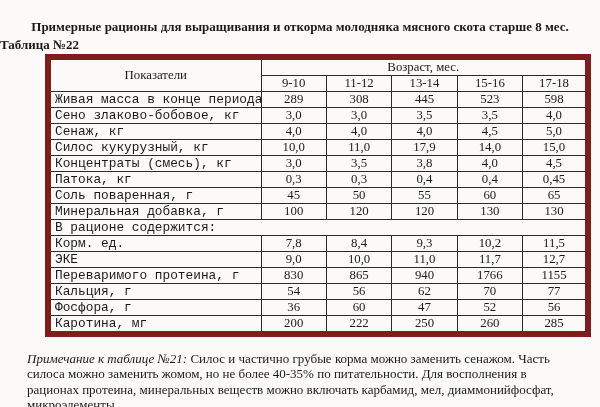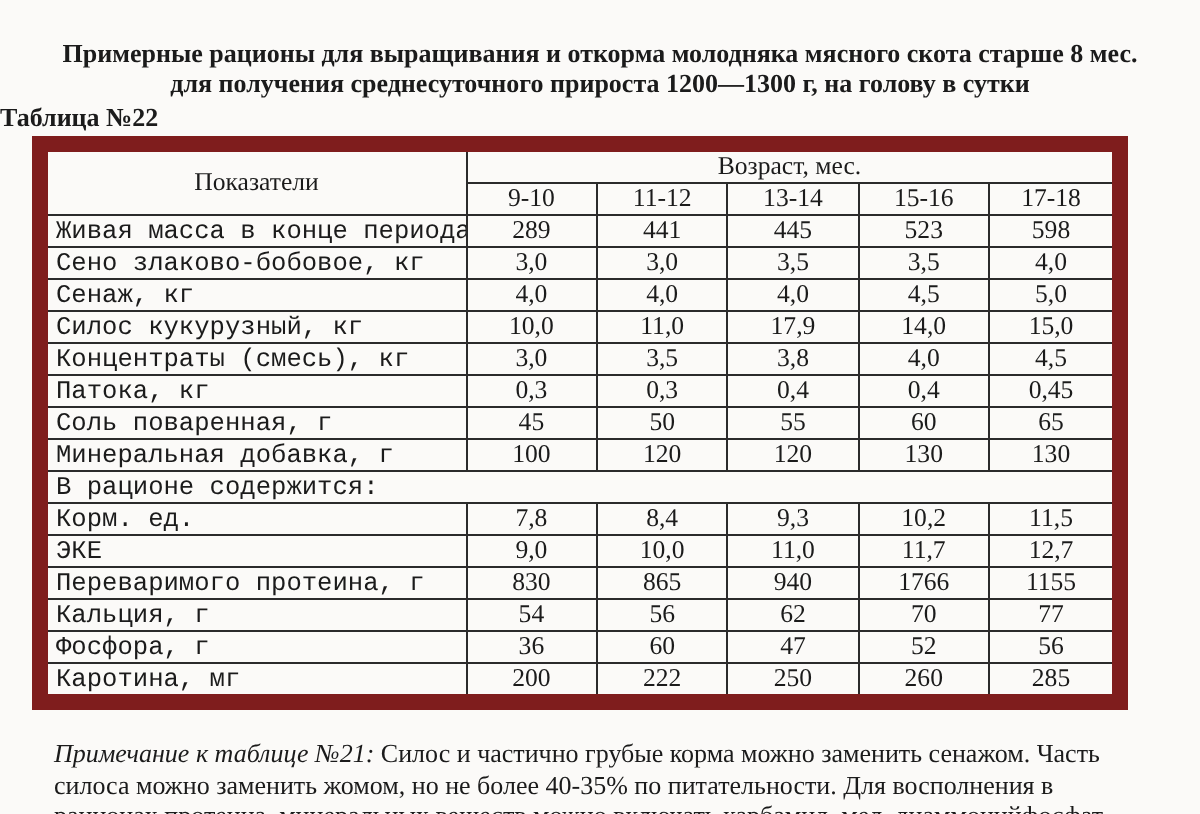--- a/index.html
+++ b/index.html
@@ -28,23 +28,23 @@
     text-align: left;
     font-weight: bold;
     font-size: 13px;
     line-height: 14px;
     margin-top: 3px;
     margin-bottom: 2px;
   }
   table.ration {
     border-collapse: collapse;
     table-layout: fixed;
-    margin-left: 16px;
+    margin-left: 45px;
     width: 540px;
-    border: 8px solid #7f1d1d;
+    border: 6px solid #7f1d1d;
   }
   table.ration th,
   table.ration td {
     border: 1px solid #2b2b2b;
     font-size: 12.8px;
     line-height: 15px;
     height: 15px;
     padding: 0;
     overflow: hidden;
     white-space: nowrap;
@@ -69,21 +69,20 @@
     font-style: italic;
   }
 </style>
 </head>
 <body>
 
 <div class="page">
 
   <div class="title">
     <div>Примерные рационы для выращивания и откорма молодняка мясного скота старше 8 мес.</div>
-    <div>для получения среднесуточного прироста 1200—1300 г, на голову в сутки</div>
   </div>
 
   <div class="tbl-label">Таблица №22</div>
 
   <table class="ration">
     <colgroup>
       <col class="c-ind">
       <col class="c-age">
         <col class="c-age">
         <col class="c-age">
@@ -100,21 +99,21 @@
         <th>11-12</th>
         <th>13-14</th>
         <th>15-16</th>
         <th>17-18</th>
       </tr>
     </thead>
     <tbody>
       <tr>
         <td class="lbl">Живая масса в конце периода, кг</td>
         <td>289</td>
-        <td>441</td>
+        <td>308</td>
         <td>445</td>
         <td>523</td>
         <td>598</td>
       </tr>
       <tr>
         <td class="lbl">Сено злаково-бобовое, кг</td>
         <td>3,0</td>
         <td>3,0</td>
         <td>3,5</td>
         <td>3,5</td>

